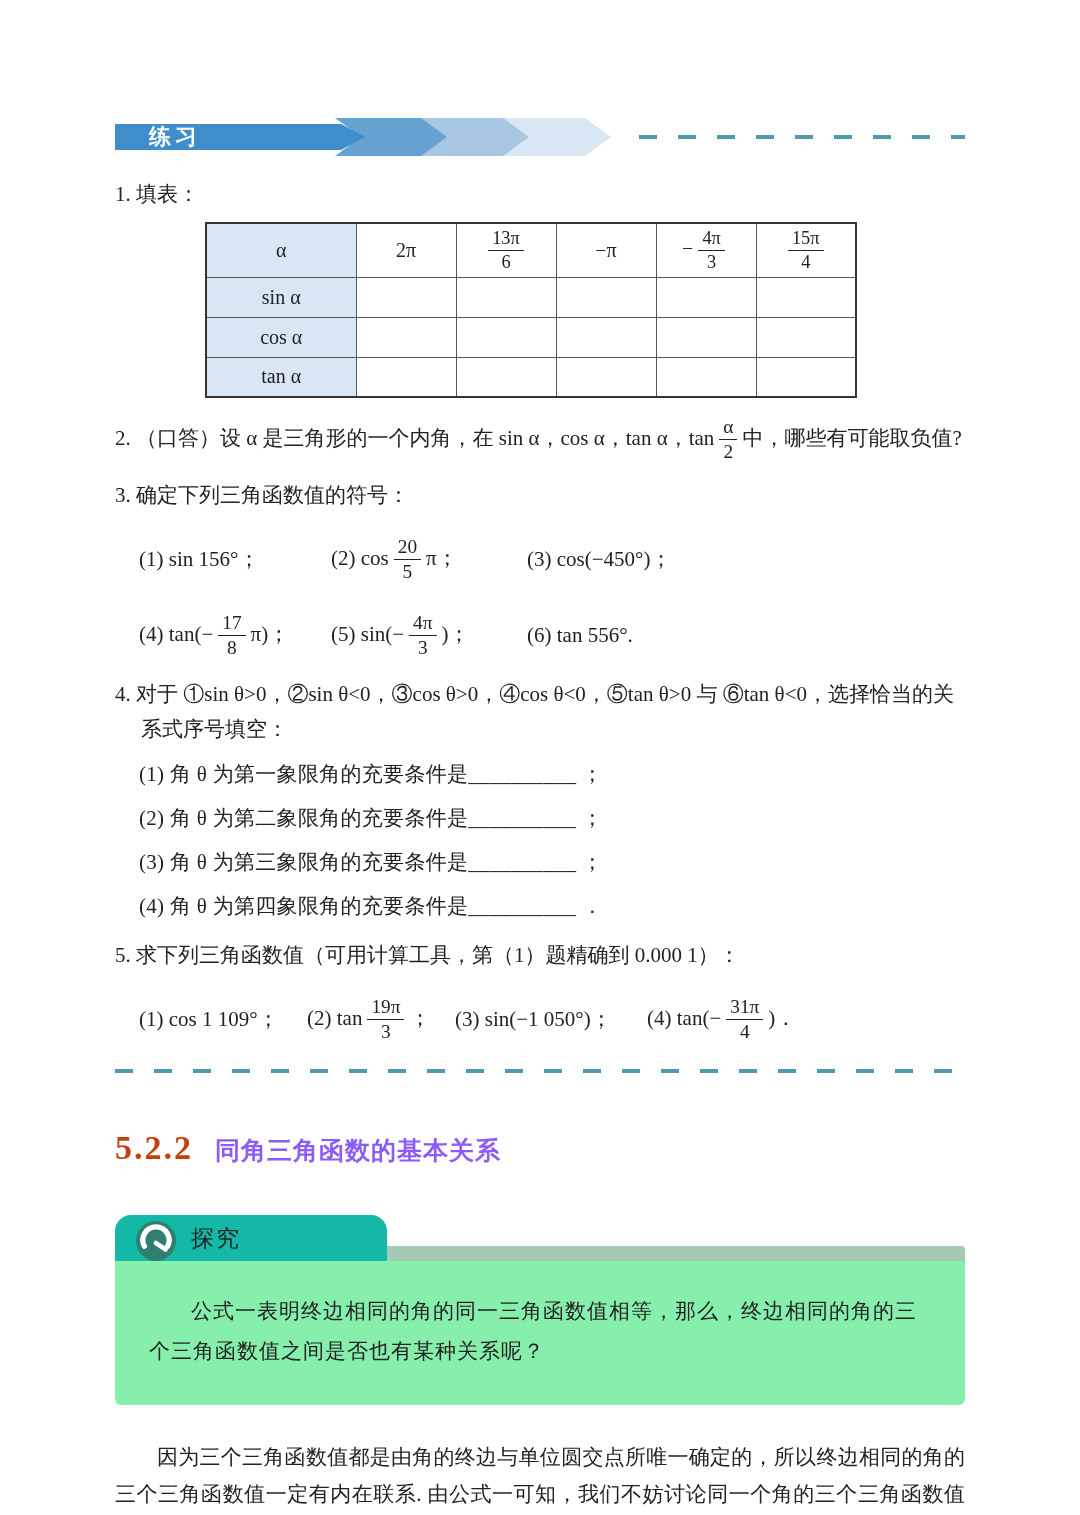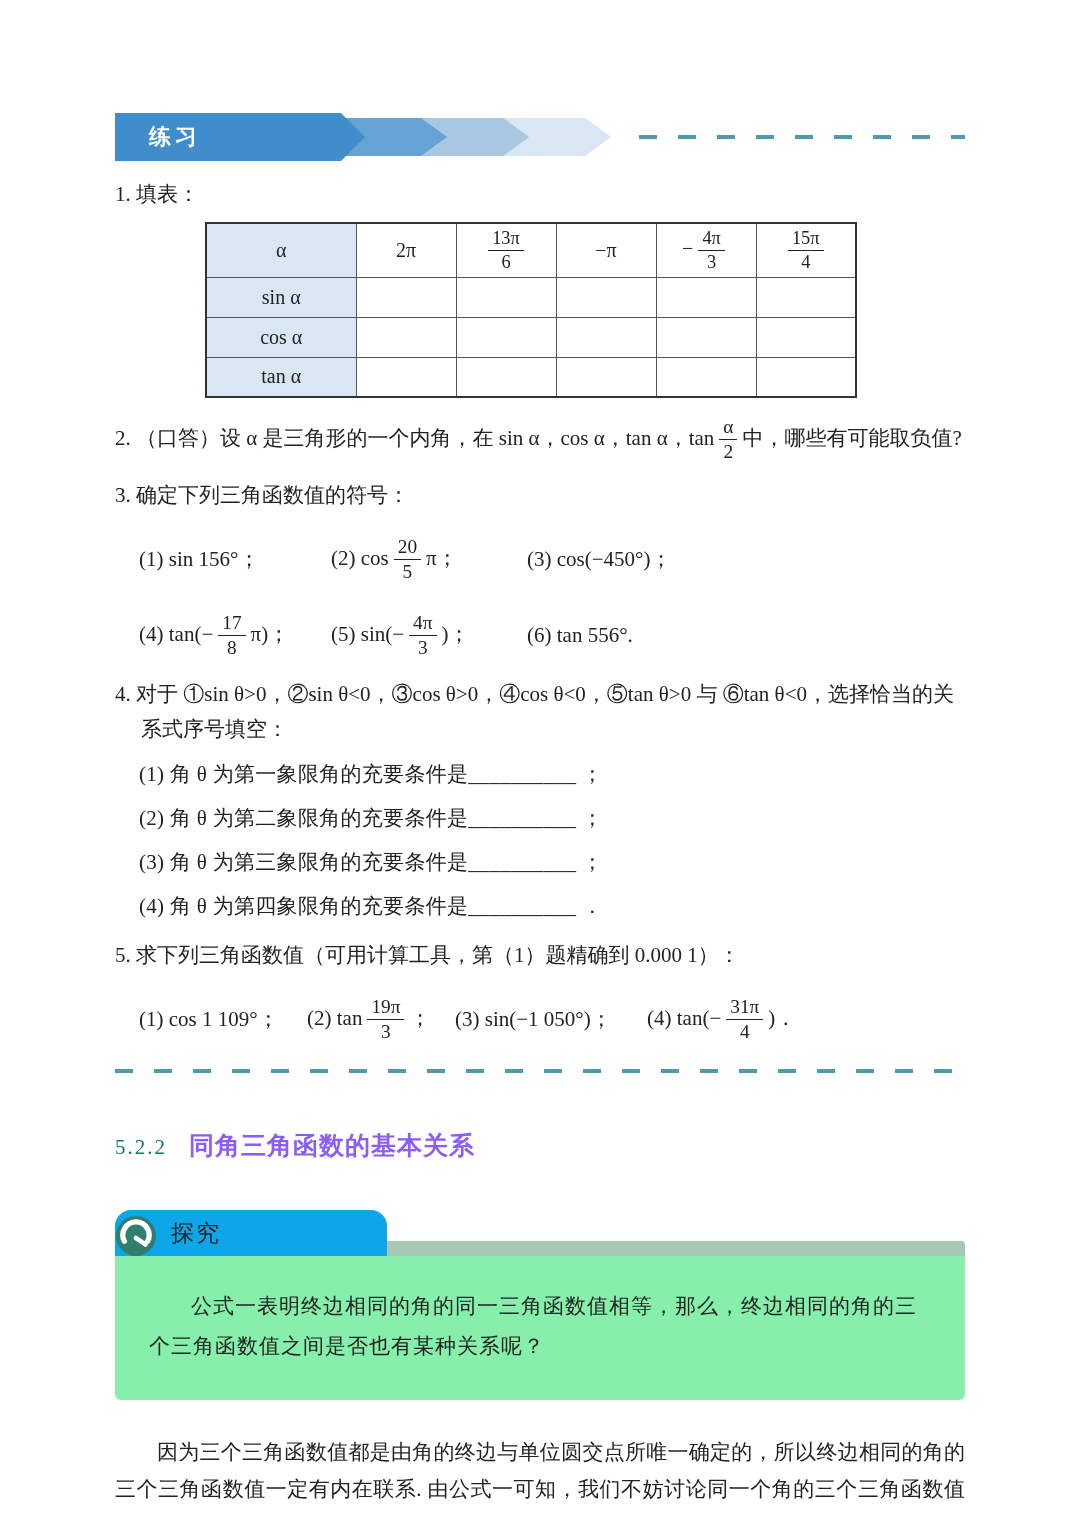--- a/index.html
+++ b/index.html
@@ -7,21 +7,21 @@
   body {
     width:1080px; height:1515px;
     font-family:"Liberation Serif","DejaVu Serif",serif;
     color:#222; font-size:21px; overflow:hidden; position:relative;
   }
   .page { padding:118px 115px 0 115px; }
 
   
   .banner-row { display:flex; align-items:center; height:38px; }
   .banner-main {
-    position:relative; z-index:4; width:250px; height:48px; background:#3f8ecb;
+    position:relative; z-index:4; width:250px; height:26px; background:#3f8ecb;
     clip-path:polygon(0 0, calc(100% - 24px) 0, 100% 50%, calc(100% - 24px) 100%, 0 100%);
     display:flex; align-items:center; padding-left:34px;
     color:#fff; font-family:"Liberation Sans","DejaVu Sans",sans-serif;
     font-weight:bold; font-size:22px; letter-spacing:4px;
   }
   .chev { height:38px; width:112px; }
   .chev-1 { z-index:3; margin-left:-30px; background:#67a3d2;
     clip-path:polygon(0 0, calc(100% - 26px) 0, 100% 50%, calc(100% - 26px) 100%, 0 100%, 26px 50%); }
   .chev-2 { z-index:2; margin-left:-30px; background:#a7c7e3;
     clip-path:polygon(0 0, calc(100% - 26px) 0, 100% 50%, calc(100% - 26px) 100%, 0 100%, 26px 50%); }
@@ -63,31 +63,31 @@
   .q-row .it-1 { width:192px; }
   .q-row .it-2 { width:196px; }
   .q-row5 .it-1 { width:168px; }
   .q-row5 .it-2 { width:148px; }
   .q-row5 .it-3 { width:192px; }
   .q4-intro { margin-top:16px; line-height:35px; padding-left:26px; text-indent:-26px; }
   .blank-item { letter-spacing:0.3px; }
 
   
   .section-heading { margin-top:56px; display:flex; align-items:baseline; }
-  .section-number { font-weight:normal; font-size:21px; color:#0f766e; letter-spacing:2px; }
+  .section-number { font-weight:bold; font-size:34px; color:#c2410c; letter-spacing:2px; }
   .section-title {
     font-family:"Liberation Sans","DejaVu Sans",sans-serif;
     font-weight:bold; font-size:25px; color:#8b5cf6; margin-left:22px; letter-spacing:1px;
   }
 
   
   .explore-box { margin-top:48px; }
   .explore-tab {
-    width:272px; height:46px; background:#0ea5e9; border-radius:16px 16px 0 0;
-    display:flex; align-items:center; position:relative; z-index:2;
+    width:272px; height:46px; background:#14b8a6; border-radius:16px 16px 0 0;
+    display:flex; align-items:center; padding-left:20px; position:relative; z-index:2;
   }
   .explore-tab-label {
     font-family:"Liberation Sans","DejaVu Sans",sans-serif;
     font-size:23px; color:#222; margin-left:14px; letter-spacing:2px;
   }
   .explore-icon { width:42px; height:42px; margin-top:6px; }
   .explore-band { height:15px; background:#a5c9b4; margin-top:-15px; position:relative; z-index:1; border-radius:0 4px 0 0; }
   .explore-body {
     background:#86efac; padding:30px 34px 34px; border-radius:0 0 6px 6px;
     line-height:40px; font-size:21px; color:#222;

